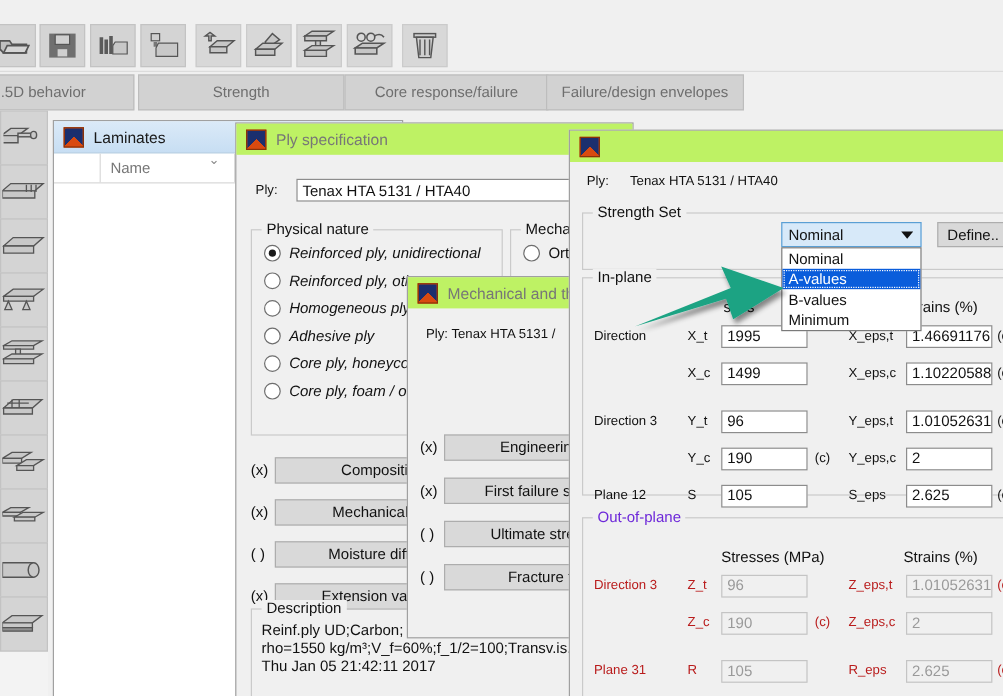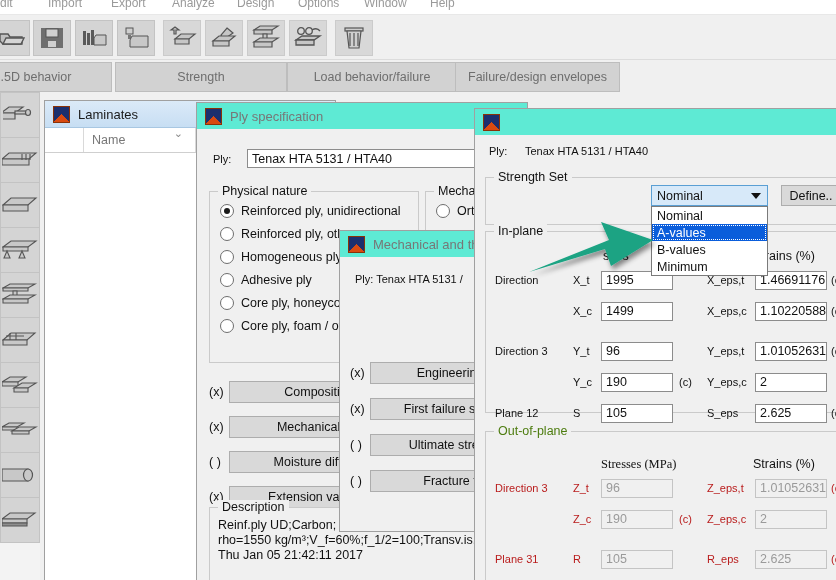--- a/index.html
+++ b/index.html
@@ -58,21 +58,21 @@
   .rbtn {
     position: absolute; left: 0; width: 38px; height: 44px;
     background: #d4d4d4; border: 1px solid #c3c3c3;
     display: flex; align-items: center; justify-content: center;
     overflow: hidden;
   }
 
   
   .win { position: absolute; background: #f0f0f0; border: 1px solid #a0a0a0; }
   .win-title {
-    height: 26px; background: #5eead4;
+    height: 26px; background: #bef264;
     display: flex; align-items: center; padding-left: 8px; gap: 8px;
     font-size: 13px; color: #777;
   }
   .win-title.active { color: #1a1a1a; }
   .appicon {
     width: 15px; height: 15px; flex: 0 0 15px;
     background: #d94a10; position: relative; overflow: hidden;
     border: 1px solid #8a3208;
   }
   .appicon::before, .appicon::after {
@@ -118,21 +118,21 @@
   }
   .txtin.disabled { background: #f0f0f0; border-color: #c4c4c4; color: #9a9a9a; }
 
   .group {
     position: absolute; border: 1px solid #cacaca;
   }
   .group > .glabel {
     position: absolute; top: -8px; left: 8px; background: #f0f0f0;
     padding: 0 4px; font-size: 12.5px; color: #111;
   }
-  .group.disabled > .glabel { color: #4d7c0f; }
+  .group.disabled > .glabel { color: #6d28d9; }
 
   .radio { display: flex; align-items: center; gap: 7px; margin: 0; }
   .radio .dot {
     width: 12px; height: 12px; border-radius: 50%;
     border: 1px solid #6e6e6e; background: #fff;
     flex: 0 0 12px; position: relative;
   }
   .radio .dot.on::after {
     content: ""; position: absolute; left: 3px; top: 3px;
     width: 6px; height: 6px; border-radius: 50%; background: #1a1a1a;
@@ -185,30 +185,20 @@
   .colhdr { font-size: 12.5px; color: #111; }
   .dimtext { color: #b91c1c; }
 
   .arrow-anno { position: absolute; left: 527px; top: 214px; z-index: 60; pointer-events: none; }
 </style>
 </head>
 <body>
 
 <div id="root">
 
-  <div class="menubar">
-    <div class="mi" style="left:0px">dit</div>
-    <div class="mi" style="left:48px">Import</div>
-    <div class="mi" style="left:111px">Export</div>
-    <div class="mi" style="left:172px">Analyze</div>
-    <div class="mi" style="left:237px">Design</div>
-    <div class="mi" style="left:298px">Options</div>
-    <div class="mi" style="left:364px">Window</div>
-    <div class="mi" style="left:430px">Help</div>
-  </div>
 
   <div class="toolbar">
     <div class="tbtn" style="left:-8px">
       <svg width="28" height="22" viewBox="0 0 28 22">
           <g fill="none" stroke="#555" stroke-width="1.4">
         <path d="M3 14 L3 7 L11 7 L13 10 L25 10 L25 17 L6 17 Z" fill="#c0c0c0"></path>
         <path d="M6 17 L9 11 L27 11 L24 17 Z" fill="#d5d5d5"></path>
           </g>
         </svg>
     </div>
@@ -279,21 +269,21 @@
             <path d="M5 6 L19 6 L17 23 L7 23 Z"></path>
         <path d="M8 8 V21 M12 8 V21 M16 8 V21" fill="none"></path>
           </g>
         </svg>
     </div>
   </div>
 
   <div class="tabstrip">
     <div class="tab" style="left:-40px; width:150px">.5D behavior</div>
     <div class="tab" style="left:115px; width:170px">Strength</div>
-    <div class="tab" style="left:287px; width:168px">Load behavior/failure</div>
+    <div class="tab" style="left:287px; width:168px">Core response/failure</div>
     <div class="tab" style="left:455px; width:163px">Failure/design envelopes</div>
   </div>
 
   <div class="rail">
     <div class="rbtn" style="top:0px">
       <svg width="34" height="28" viewBox="0 0 34 28">
           <g fill="#c8c8c8" stroke="#555" stroke-width="1.2">
         <path d="M-2 12 L6 6 L20 6 L12 12 Z"></path>
             <path d="M-2 12 L12 12 L12 18 L-2 18 Z"></path>
         <rect x="12" y="10" width="12" height="3"></rect>
@@ -409,21 +399,21 @@
       <span>Ply specification</span>
     </div>
 
     <div class="fieldrow" style="position:absolute; left:0px; top:46px; width:330px;">
       <span class="lbl" style="margin-left:16px; width:34px">Ply:</span>
       <span class="txtin" style="width:240px">Tenax HTA 5131 / HTA40</span>
     </div>
 
     <div class="group" style="left:12px; top:88px; width:208px; height:170px;">
       <span class="glabel">Physical nature</span>
-      <div style="position:absolute; left:10px; top:12px; display:flex; flex-direction:column; gap:9px;">
+      <div style="position:absolute; left:10px; top:12px; display:flex; flex-direction:column; gap:9px;font-style:italic;">
         <label class="radio">
           <span class="dot on"></span>
           <span class="t">Reinforced ply, unidirectional</span>
           </label>
         <label class="radio">
           <span class="dot"></span>
           <span class="t">Reinforced ply, other</span>
           </label>
         <label class="radio">
           <span class="dot"></span>
@@ -591,21 +581,21 @@
         <span class="lbl" style="position:absolute; left:204px"></span>
         <span class="lbl" style="position:absolute; left:232px">S_eps</span>
         <span class="txtin" style="position:absolute; left:280px; width:72px">2.625</span>
         <span class="lbl" style="position:absolute; left:356px">(c</span>
       </div>
     </div>
 
     <div class="group disabled" style="left:10px; top:322px; width:352px; height:152px;">
       <span class="glabel">Out-of-plane</span>
     </div>
-    <div class="colhdr" style="position:absolute; left:126px; top:348px;font-family:Liberation Serif, serif;">Stresses (MPa)</div>
+    <div class="colhdr" style="position:absolute; left:126px; top:348px;">Stresses (MPa)</div>
     <div class="colhdr" style="position:absolute; left:278px; top:348px;">Strains (%)</div>
 
     <div style="position:absolute; left:0; top:368px;">
 
       <div class="fieldrow" style="position:absolute; left:0; top:0; width:370px; height:22px;">
         <span class="lbl dimtext" style="position:absolute; left:20px">Direction 3</span>
         <span class="lbl dimtext" style="position:absolute; left:98px">Z_t</span>
         <span class="txtin disabled" style="position:absolute; left:126px; width:72px">96</span>
         <span class="lbl dimtext" style="position:absolute; left:204px"></span>
         <span class="lbl dimtext" style="position:absolute; left:232px">Z_eps,t</span>

